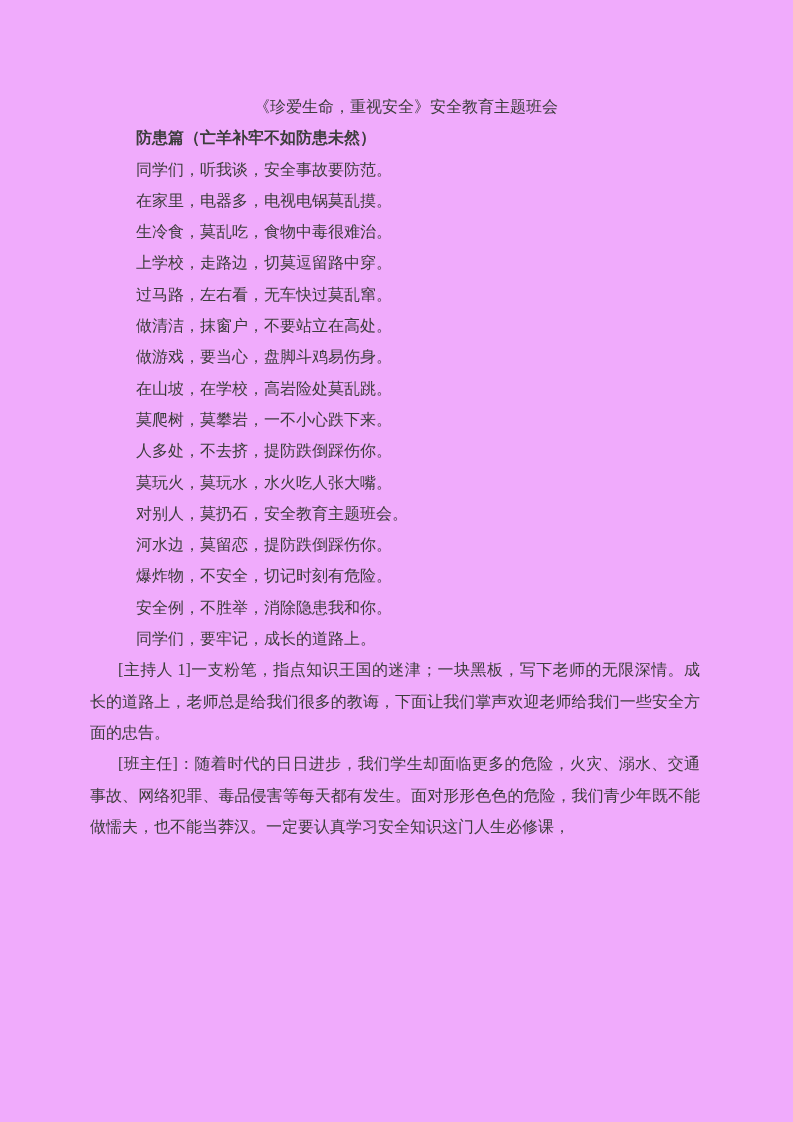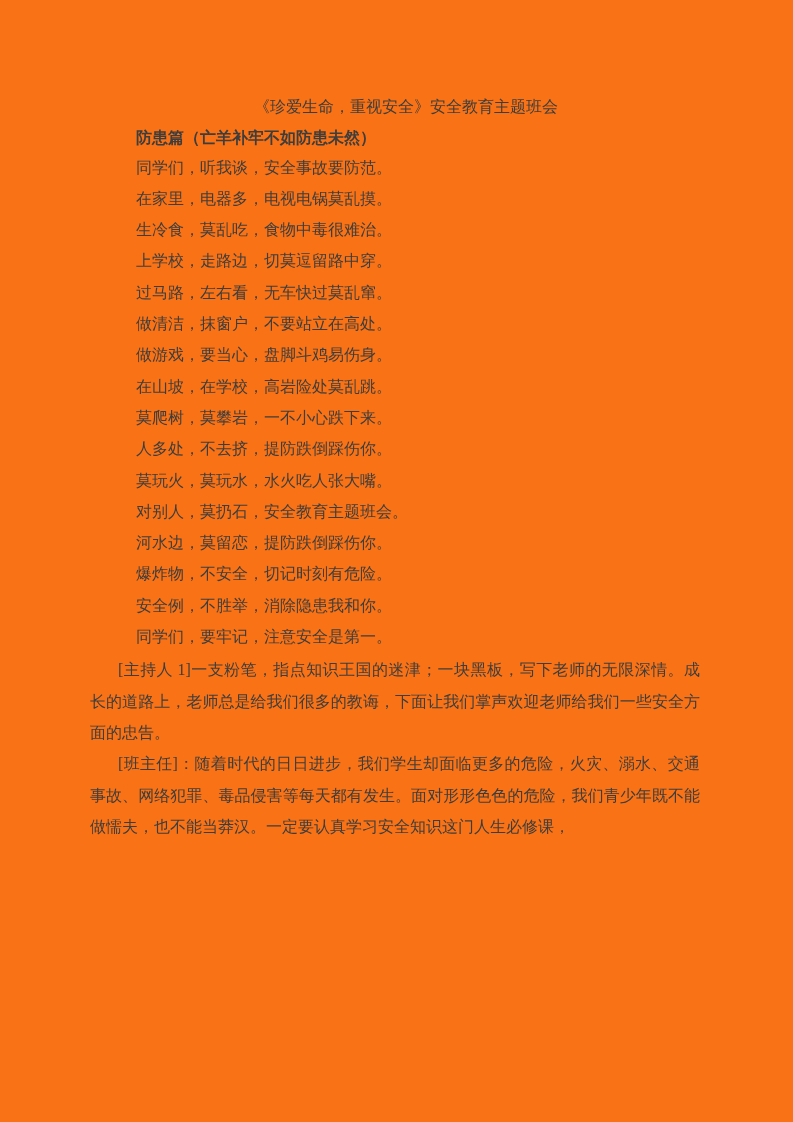--- a/index.html
+++ b/index.html
@@ -5,21 +5,21 @@
     html, body {
       margin: 0;
       padding: 0;
       background: #ffffff;
     }
     .page {
       position: relative;
       width: 793px;
       height: 1122px;
       margin: 0 auto;
-      background: #f97316;
+      background: #f0abfc;
       box-sizing: border-box;
       padding: 91px 93px 0 90px;
       font-family: "Liberation Serif", "DejaVu Serif", serif;
       font-size: 16px;
       line-height: 31.3px;
       color: #3d3d3d;
       overflow: hidden;
     }
     .page p {
       margin: 0;
@@ -34,21 +34,20 @@
       text-indent: 46px;
       font-weight: bold;
     }
     .body-para {
       text-indent: 28px;
       text-align: justify;
     }
     .poem-line {
       text-indent: 46px;
       white-space: nowrap;
-      font-family: Liberation Mono, monospace;
     }
   </style>
 </head>
 <body>
 
 <div class="page">
 
   <p class="doc-title">《珍爱生命，重视安全》安全教育主题班会</p>
 
   <p class="section-heading">防患篇（亡羊补牢不如防患未然）</p>
@@ -62,19 +61,19 @@
   <p class="poem-line">做清洁，抹窗户，不要站立在高处。</p>
   <p class="poem-line">做游戏，要当心，盘脚斗鸡易伤身。</p>
   <p class="poem-line">在山坡，在学校，高岩险处莫乱跳。</p>
   <p class="poem-line">莫爬树，莫攀岩，一不小心跌下来。</p>
   <p class="poem-line">人多处，不去挤，提防跌倒踩伤你。</p>
   <p class="poem-line">莫玩火，莫玩水，水火吃人张大嘴。</p>
   <p class="poem-line">对别人，莫扔石，安全教育主题班会。</p>
   <p class="poem-line">河水边，莫留恋，提防跌倒踩伤你。</p>
   <p class="poem-line">爆炸物，不安全，切记时刻有危险。</p>
   <p class="poem-line">安全例，不胜举，消除隐患我和你。</p>
-  <p class="poem-line">同学们，要牢记，注意安全是第一。</p>
+  <p class="poem-line">同学们，要牢记，成长的道路上。</p>
 
   <p class="body-para">[主持人 1]一支粉笔，指点知识王国的迷津；一块黑板，写下老师的无限深情。成长的道路上，老师总是给我们很多的教诲，下面让我们掌声欢迎老师给我们一些安全方面的忠告。</p>
 
   <p class="body-para">[班主任]：随着时代的日日进步，我们学生却面临更多的危险，火灾、溺水、交通事故、网络犯罪、毒品侵害等每天都有发生。面对形形色色的危险，我们青少年既不能做懦夫，也不能当莽汉。一定要认真学习安全知识这门人生必修课，</p>
 
 </div>
 
 </body></html>

